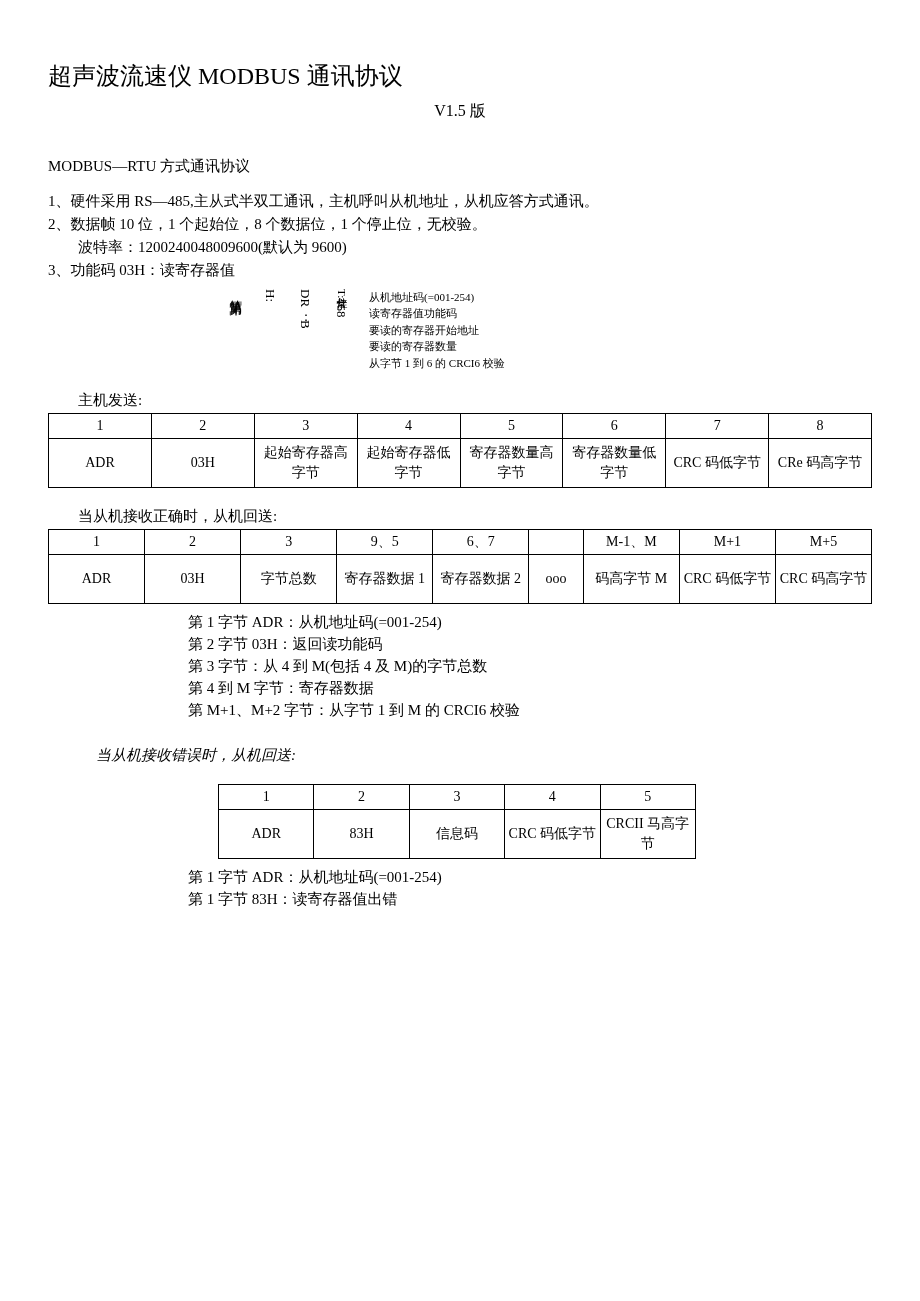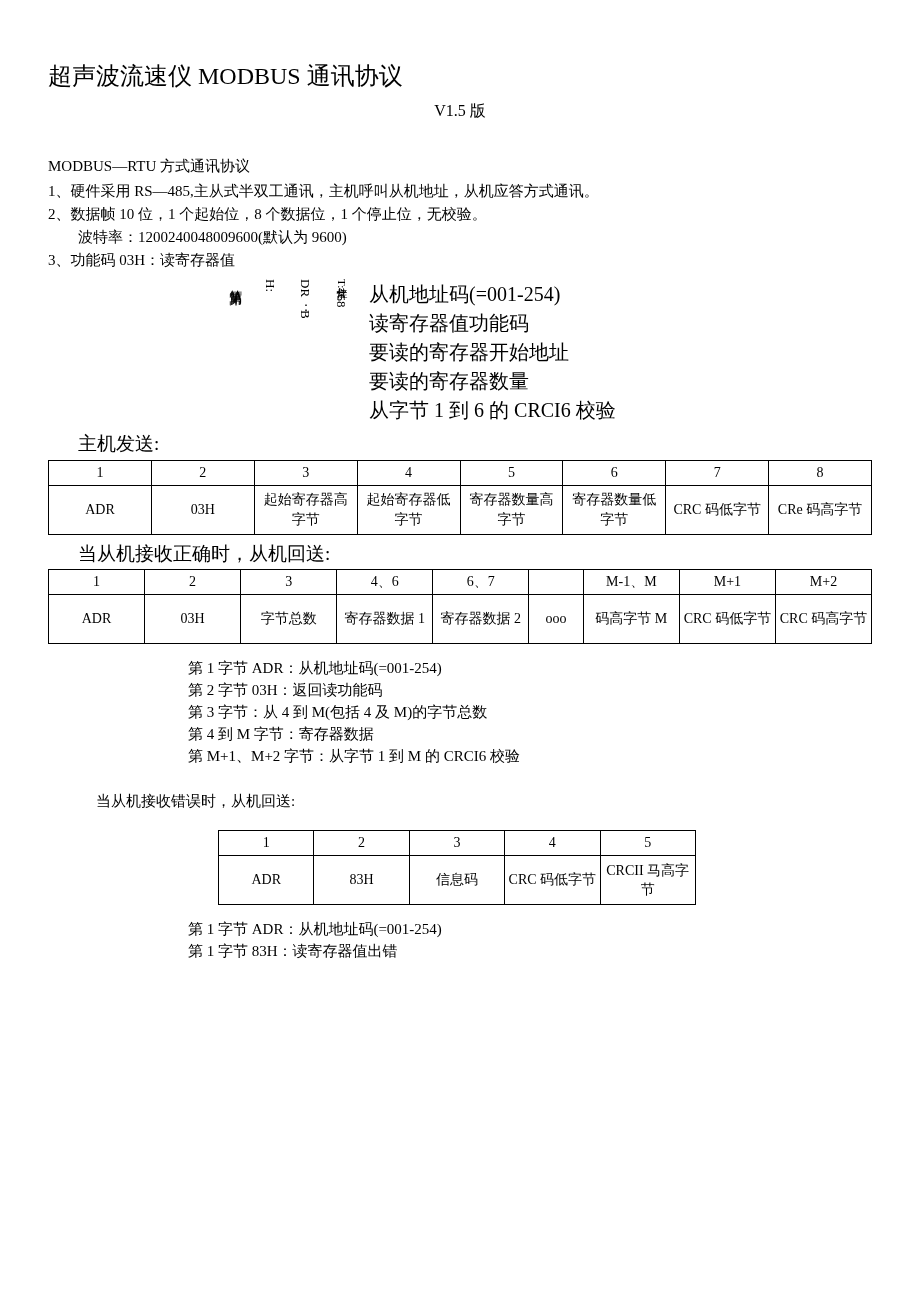--- a/index.html
+++ b/index.html
@@ -18,21 +18,21 @@
     font-size: 24px;
     margin-bottom: 6px;
   }
   .version {
     text-align: center;
     font-size: 16px;
     margin-bottom: 34px;
   }
   .section-heading {
     margin-top: 6px;
-    margin-bottom: 4px;
+    margin-bottom: 14px;
   }
   .para {
     margin: 2px 0;
   }
   .indent1 { padding-left: 30px; }
 
   
   .pre-send-block {
     display: flex;
     align-items: flex-start;
@@ -47,26 +47,26 @@
     line-height: 1.1;
     letter-spacing: 1px;
   }
   .vcol2 {
     writing-mode: vertical-rl;
     font-size: 13px;
     line-height: 1.2;
   }
   .right-list div {
     margin: 1px 0;
-    font-size: 20px;
+    font-size: 11px;
   }
 
   .subhead {
-    margin: 6px 0 2px 30px;
-    font-size: 19px;
+    margin: 18px 0 2px 30px;
+    font-size: 15px;
   }
 
   table {
     border-collapse: collapse;
     width: 100%;
     table-layout: fixed;
     font-size: 14px;
   }
   table td, table th {
     border: 1px solid #000;
@@ -81,27 +81,28 @@
   }
   table td {
     height: 44px;
   }
   .table-error {
     width: 58%;
     margin-left: 170px;
   }
   .note-block {
     margin-left: 140px;
-    margin-top: 14px;
+    margin-top: 8px;
   }
   .note-block div {
     margin: 1px 0;
   }
   .err-header {
     margin: 24px 0 18px 48px;
+    font-style: italic;
   }
 </style>
 </head>
 <body>
 
 <div class="title">超声波流速仪 MODBUS 通讯协议</div>
 <div class="version">V1.5 版</div>
 
 <div class="section-heading">MODBUS—RTU 方式通讯协议</div>
 <div class="para">1、硬件采用 RS—485,主从式半双工通讯，主机呼叫从机地址，从机应答方式通讯。</div>
@@ -152,26 +153,26 @@
 </tbody>
   </table>
 
 <div class="subhead">当从机接收正确时，从机回送:</div>
 <table>
   <tbody>
       <tr>
     <th>1</th>
     <th>2</th>
     <th>3</th>
-    <th>4、6</th>
+    <th>9、5</th>
     <th>6、7</th>
     <th style="width:6%"></th>
     <th>M-1、M</th>
     <th>M+1</th>
-    <th>M+2</th>
+    <th>M+5</th>
   </tr>
   <tr>
     <td>ADR</td>
     <td>03H</td>
     <td>字节总数</td>
     <td>寄存器数据 1</td>
     <td>寄存器数据 2</td>
     <td>ooo</td>
     <td>码高字节 M</td>
     <td>CRC 码低字节</td>

